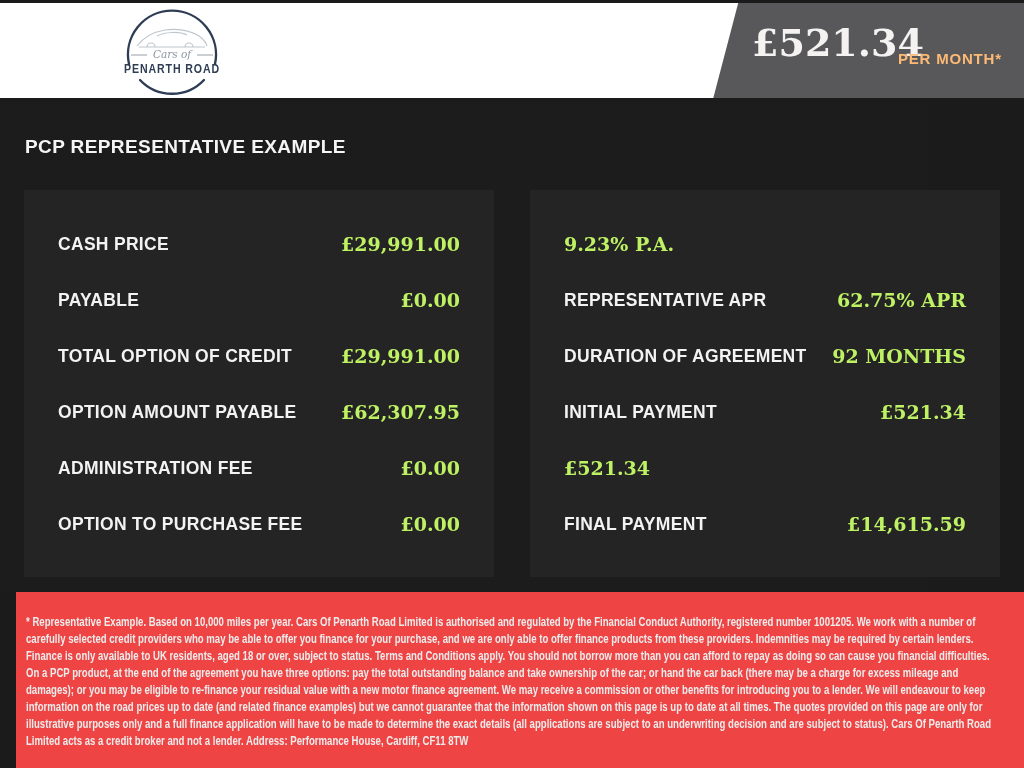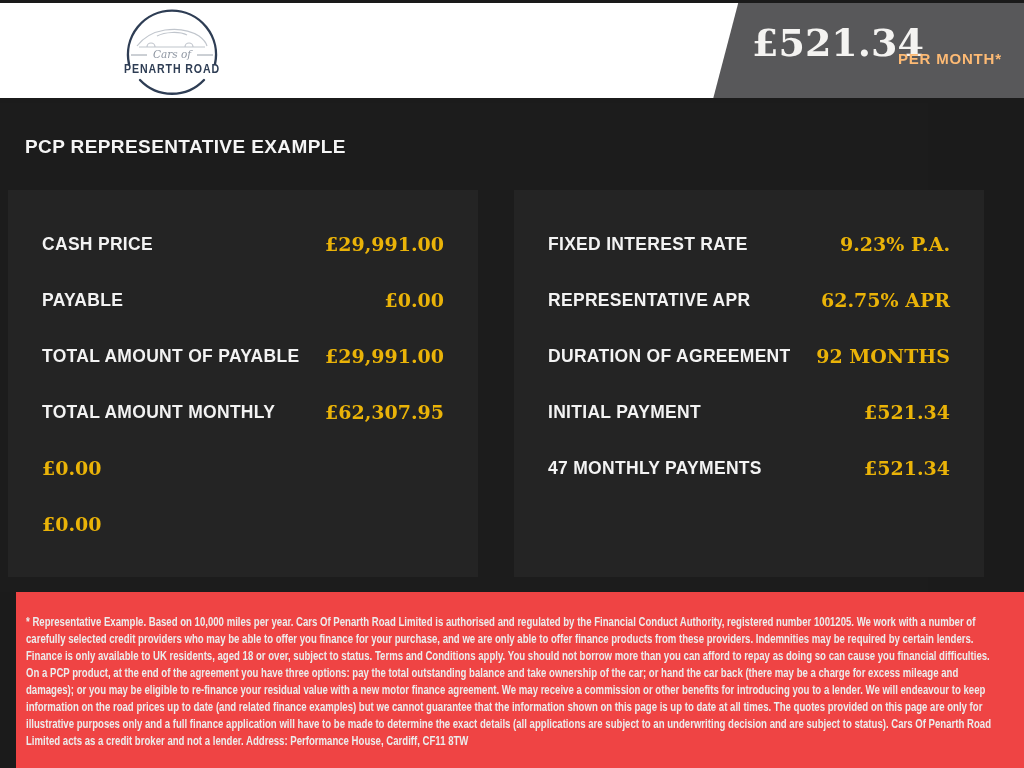--- a/index.html
+++ b/index.html
@@ -17,25 +17,25 @@
                   background:#58585a; clip-path:polygon(27px 0, 100% 0, 100% 100%, 0 100%); }
   .price-amount { position:absolute; left:40px; top:21px; color:#f4f3f1;
                   font-family:"DejaVu Serif", serif; font-weight:bold; font-size:38px; line-height:44px; }
   .price-suffix { position:absolute; left:186px; top:50px; color:#fdba74;
                   font-weight:bold; font-size:15px; letter-spacing:0.8px; }
 
   
   .content { position:absolute; left:0; top:103px; width:928px; height:489px; background:#1c1c1c; }
   .page-heading { margin:33px 0 0 25px; color:#f5f5f5; font-size:19px; font-weight:bold; letter-spacing:0.4px; }
 
-  .panels { position:absolute; left:8px; top:87px; width:976px; display:flex; gap:36px; }
+  .panels { position:absolute; left:24px; top:87px; width:976px; display:flex; gap:36px; }
   .panel { flex:1 1 0; background:#242424; padding:26px 34px 25px 34px; }
   .finance-row { height:56px; display:flex; align-items:center; justify-content:space-between; }
   .finance-label { color:#f3f3f3; font-size:17.5px; font-weight:bold; letter-spacing:0.3px; white-space:nowrap; }
-  .finance-value { color:#eab308; font-family:"DejaVu Serif", serif; font-weight:bold; font-size:19px; white-space:nowrap; }
+  .finance-value { color:#bef264; font-family:"DejaVu Serif", serif; font-weight:bold; font-size:19px; white-space:nowrap; }
 
   
   .disclaimer { position:absolute; left:16px; top:592px; width:1024px; height:176px; background:#ef4444;
                 padding:22px 25px 0 10px; }
   .disclaimer-text { width:1220px; transform:scaleX(0.8); transform-origin:0 0;
                      color:#ececec; font-size:12px; line-height:17px; font-weight:bold; }
 </style>
 </head>
 <body>
 
@@ -76,55 +76,59 @@
     <div class="panel">
       <div class="finance-row">
         <span class="finance-label">CASH PRICE</span>
         <span class="finance-value">£29,991.00</span>
       </div>
       <div class="finance-row">
         <span class="finance-label">PAYABLE</span>
         <span class="finance-value">£0.00</span>
       </div>
       <div class="finance-row">
-        <span class="finance-label">TOTAL AMOUNT OF PAYABLE</span>
+        <span class="finance-label">TOTAL OPTION OF CREDIT</span>
         <span class="finance-value">£29,991.00</span>
       </div>
       <div class="finance-row">
-        <span class="finance-label">TOTAL AMOUNT MONTHLY</span>
+        <span class="finance-label">OPTION AMOUNT PAYABLE</span>
         <span class="finance-value">£62,307.95</span>
       </div>
       <div class="finance-row">
+        <span class="finance-label">ADMINISTRATION FEE</span>
         <span class="finance-value">£0.00</span>
       </div>
       <div class="finance-row">
+        <span class="finance-label">OPTION TO PURCHASE FEE</span>
         <span class="finance-value">£0.00</span>
       </div>
     </div>
 
     <div class="panel">
       <div class="finance-row">
-        <span class="finance-label">FIXED INTEREST RATE</span>
         <span class="finance-value">9.23% P.A.</span>
       </div>
       <div class="finance-row">
         <span class="finance-label">REPRESENTATIVE APR</span>
         <span class="finance-value">62.75% APR</span>
       </div>
       <div class="finance-row">
         <span class="finance-label">DURATION OF AGREEMENT</span>
         <span class="finance-value">92 MONTHS</span>
       </div>
       <div class="finance-row">
         <span class="finance-label">INITIAL PAYMENT</span>
         <span class="finance-value">£521.34</span>
       </div>
       <div class="finance-row">
-        <span class="finance-label">47 MONTHLY PAYMENTS</span>
         <span class="finance-value">£521.34</span>
+      </div>
+      <div class="finance-row">
+        <span class="finance-label">FINAL PAYMENT</span>
+        <span class="finance-value">£14,615.59</span>
       </div>
     </div>
   </div>
 </div>
 
 <div class="disclaimer">
   <div class="disclaimer-text">* Representative Example. Based on 10,000 miles per year. Cars Of Penarth Road Limited is authorised and regulated by the Financial Conduct Authority, registered number 1001205. We work with a number of carefully selected credit providers who may be able to offer you finance for your purchase, and we are only able to offer finance products from these providers. Indemnities may be required by certain lenders. Finance is only available to UK residents, aged 18 or over, subject to status. Terms and Conditions apply. You should not borrow more than you can afford to repay as doing so can cause you financial difficulties. On a PCP product, at the end of the agreement you have three options: pay the total outstanding balance and take ownership of the car; or hand the car back (there may be a charge for excess mileage and damages); or you may be eligible to re-finance your residual value with a new motor finance agreement. We may receive a commission or other benefits for introducing you to a lender. We will endeavour to keep information on the road prices up to date (and related finance examples) but we cannot guarantee that the information shown on this page is up to date at all times. The quotes provided on this page are only for illustrative purposes only and a full finance application will have to be made to determine the exact details (all applications are subject to an underwriting decision and are subject to status). Cars Of Penarth Road Limited acts as a credit broker and not a lender. Address: Performance House, Cardiff, CF11 8TW</div>
 </div>
 
 </body></html>

